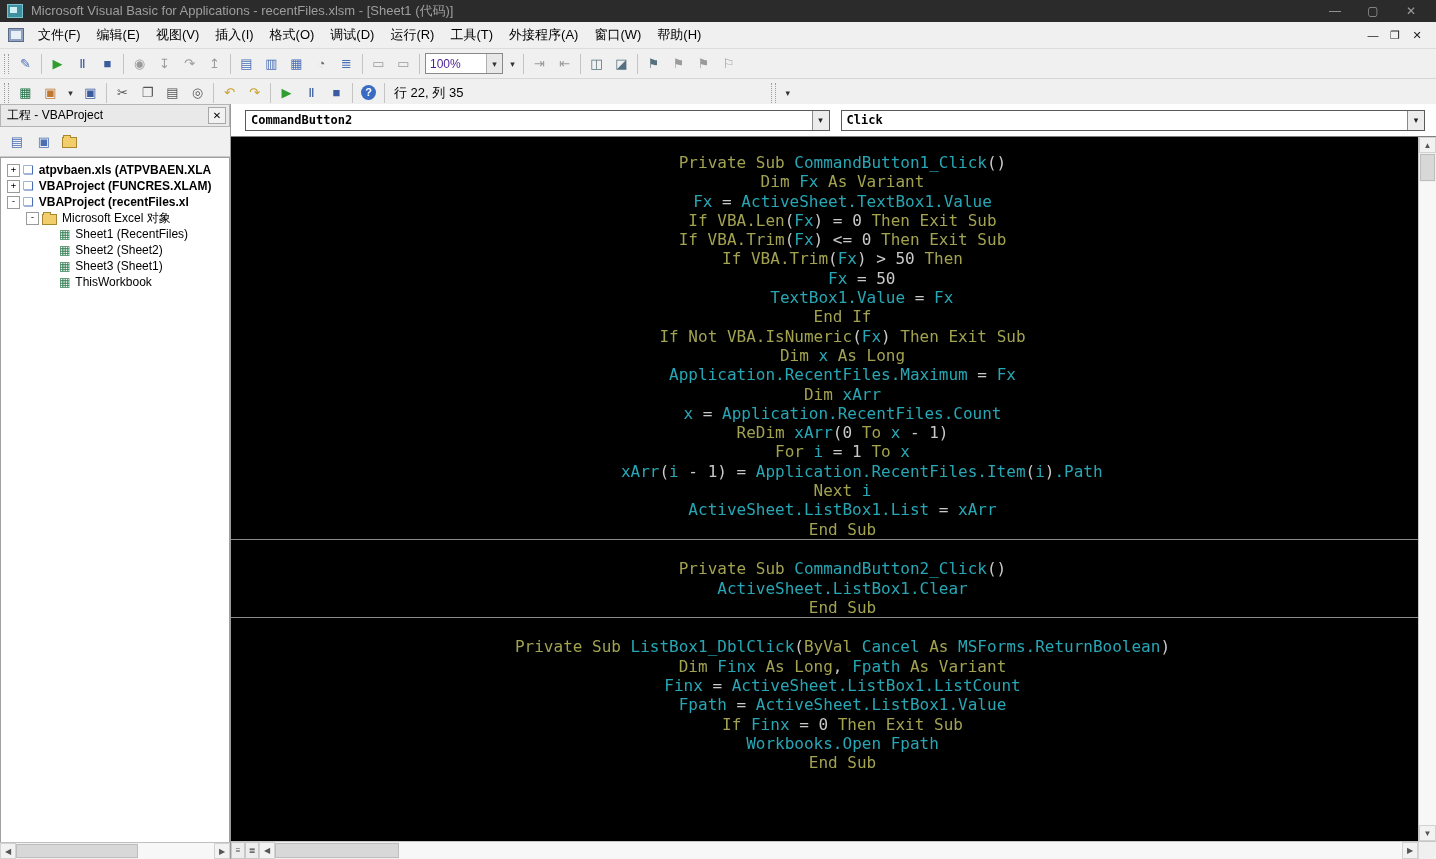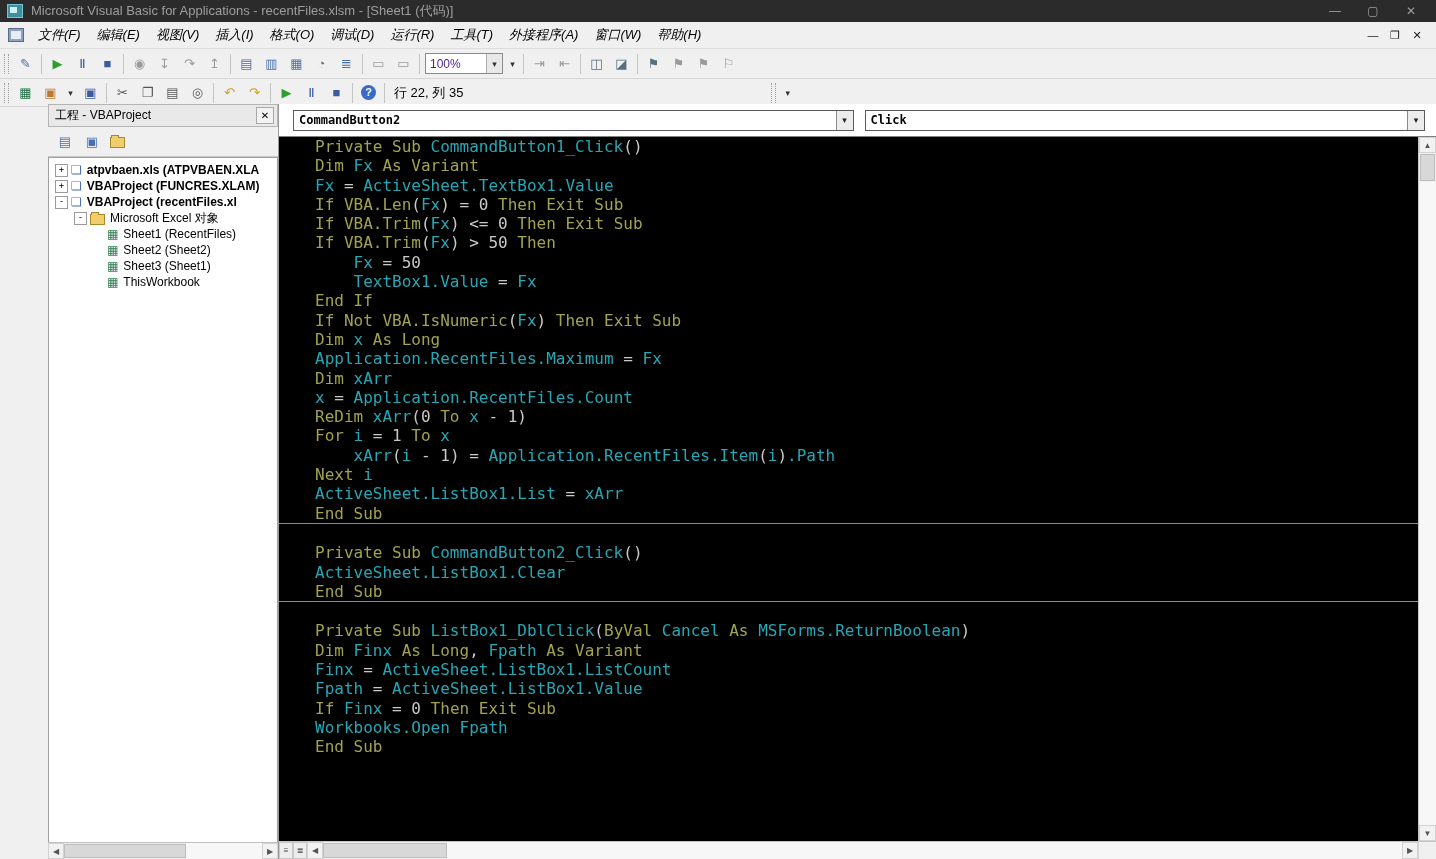--- a/index.html
+++ b/index.html
@@ -12,21 +12,21 @@
   .app-icon::after{content:"";position:absolute;left:2px;top:2px;right:5px;bottom:4px;background:#CFEFF5;}
   .title-text{flex:1;white-space:nowrap;overflow:hidden;}
   .win-controls{display:flex;align-items:center;margin-right:6px;}
   .win-btn{width:38px;height:20px;display:flex;align-items:center;justify-content:center;color:#9E9E9E;font-size:12px;}
 
   
   .menubar{height:26px;background:#F0F0F0;display:flex;align-items:center;font-size:13px;color:#000;border-bottom:1px solid #DCDCDC;}
   .child-icon{width:14px;height:12px;margin:0 6px 0 8px;background:#8FA3C0;border:1px solid #5A6B85;position:relative;}
   .child-icon::after{content:"";position:absolute;left:2px;top:2px;right:2px;bottom:2px;background:#E8EEF6;}
   .menu-items{display:flex;align-items:center;}
-  .menu-item{padding:4px 8px;white-space:nowrap;font-style:italic;}
+  .menu-item{padding:4px 8px;white-space:nowrap;}
   .child-controls{margin-left:auto;display:flex;margin-right:8px;}
   .child-btn{width:22px;height:18px;display:flex;align-items:center;justify-content:center;font-size:11px;color:#222;}
 
   
   .toolbar{background:#F0F0F0;display:flex;align-items:center;border-bottom:1px solid #D6D6D6;padding-left:2px;}
   .toolbar.row1{height:29px;}
   .toolbar.row2{height:27px;}
   .tb-btn{width:23px;height:22px;display:flex;align-items:center;justify-content:center;margin:0 1px;}
   .tb-glyph{font-size:13px;line-height:1;}
   .tb-glyph.badge{border-radius:50%;width:15px;height:15px;line-height:15px;text-align:center;font-size:11px;font-weight:bold;}
@@ -36,21 +36,21 @@
   .tb-combo-val{flex:1;padding:0 4px;color:#4c1d95;}
   .tb-combo-arrow{width:15px;height:100%;background:#E8E8E8;border-left:1px solid #B0B0B0;display:flex;align-items:center;justify-content:center;font-size:9px;color:#333;}
   .tb-dd{width:13px;height:20px;display:flex;align-items:center;justify-content:center;font-size:9px;color:#333;margin:0 1px;}
   .tb-text{font-size:13px;color:#000;padding:0 6px;white-space:nowrap;}
   .tb-gap{height:1px;}
 
   
   .main{position:absolute;top:104px;left:0;right:0;bottom:0;display:flex;}
 
   
-  .project-panel{width:230px;display:flex;flex-direction:column;background:#F0F0F0;border-right:1px solid #9A9A9A;margin-left:48px;}
+  .project-panel{width:230px;display:flex;flex-direction:column;background:#F0F0F0;border-right:1px solid #9A9A9A;}
   .pp-header{height:21px;display:flex;align-items:center;justify-content:space-between;background:#E9E9E9;border:1px solid #B5B5B5;font-size:12px;padding:0 3px 0 6px;color:#000;}
   .pp-close{width:16px;height:15px;display:flex;align-items:center;justify-content:center;font-size:10px;border:1px solid #A8A8A8;background:#F2F2F2;}
   .pp-tools{height:25px;display:flex;align-items:center;gap:3px;padding:2px 5px;border-bottom:1px solid #C8C8C8;}
   .pp-btn{width:24px;height:21px;display:flex;align-items:center;justify-content:center;font-size:13px;}
   .pp-tree{flex:1;background:#fff;border:1px solid #A0A0A0;border-bottom:none;overflow:hidden;font-size:12px;padding-top:4px;}
   .tree-row{height:16px;display:flex;align-items:center;white-space:nowrap;color:#000;}
   .expander{width:11px;height:11px;border:1px solid #9A9A9A;background:#fff;font-size:9px;line-height:9px;text-align:center;margin-right:3px;flex:none;font-family:"DejaVu Sans Mono",monospace;}
   .expander-space{width:14px;flex:none;}
   .tree-glyph{font-size:12px;margin-right:4px;flex:none;}
   .icon-project{color:#4A6FB5;}
@@ -68,22 +68,22 @@
   .sb-thumb{background:#D8D8D8;border:1px solid #BDBDBD;box-sizing:border-box;flex:none;}
 
   
   .code-window{flex:1;display:flex;flex-direction:column;background:#FFFFFF;min-width:0;}
   .combo-bar{height:26px;display:flex;align-items:center;gap:11px;padding:3px 11px 3px 14px;background:#fff;flex:none;}
   .vba-combo{flex:1;height:19px;border:1px solid #5A5A5A;display:flex;background:#fff;min-width:0;}
   .vba-combo-val{flex:1;font:bold 12px "DejaVu Sans Mono","Liberation Mono",monospace;color:#000000;padding:2px 5px;white-space:nowrap;overflow:hidden;}
   .vba-combo-arrow{width:16px;background:#ECECEC;border-left:1px solid #8A8A8A;display:flex;align-items:center;justify-content:center;font-size:9px;color:#222;}
 
   .code-region{flex:1;display:flex;min-height:0;border-top:1px solid #808080;}
-  .code-area{flex:1;background:var(--code-background,#000);overflow:hidden;padding-top:0;
-             font:16px/19.3px "DejaVu Sans Mono","Liberation Mono",monospace;min-width:0;}
+  .code-area{flex:1;background:var(--code-background,#000);overflow:hidden;padding-top:16px;
+             font:16px/19.3px "DejaVu Sans Mono","Liberation Mono",monospace;min-width:0;text-align:center;}
   .codeline{white-space:pre;height:19.3px;padding-left:36px;}
   .codeline.sep{border-top:1px solid #8A8A8A;padding-left:0;}
   .tok-k{color:var(--keyword,#A2A251);}
   .tok-i{color:var(--identifier,#27A7B5);}
   .tok-n{color:var(--normal-text,#C9C9C9);}
 
   .vscroll{width:17px;background:#F0F0F0;border-left:1px solid #C6C6C6;display:flex;flex-direction:column;flex:none;}
   .vscroll .sb-btn{width:100%;height:16px;}
   .vscroll .sb-thumb{height:27px;margin:1px;}
   .vscroll .sb-track{flex:1;}

